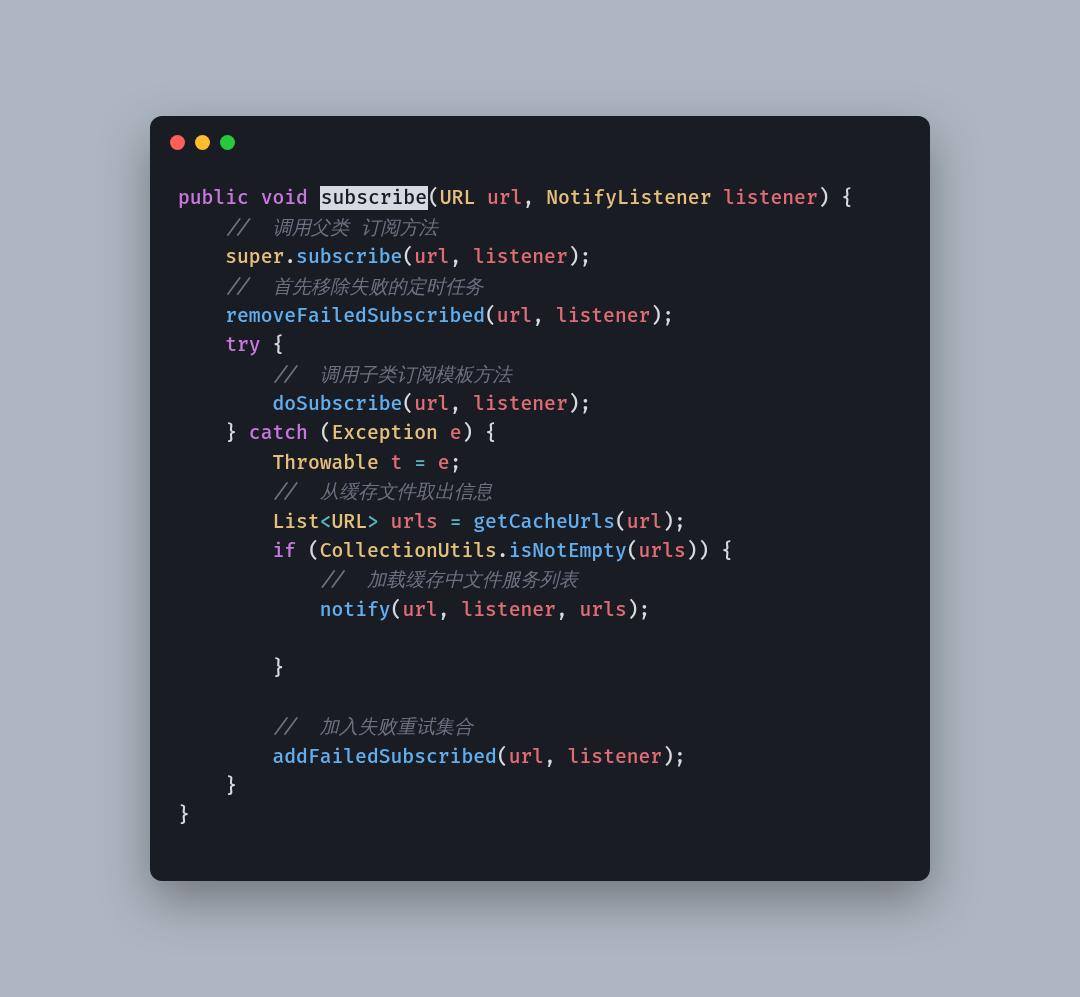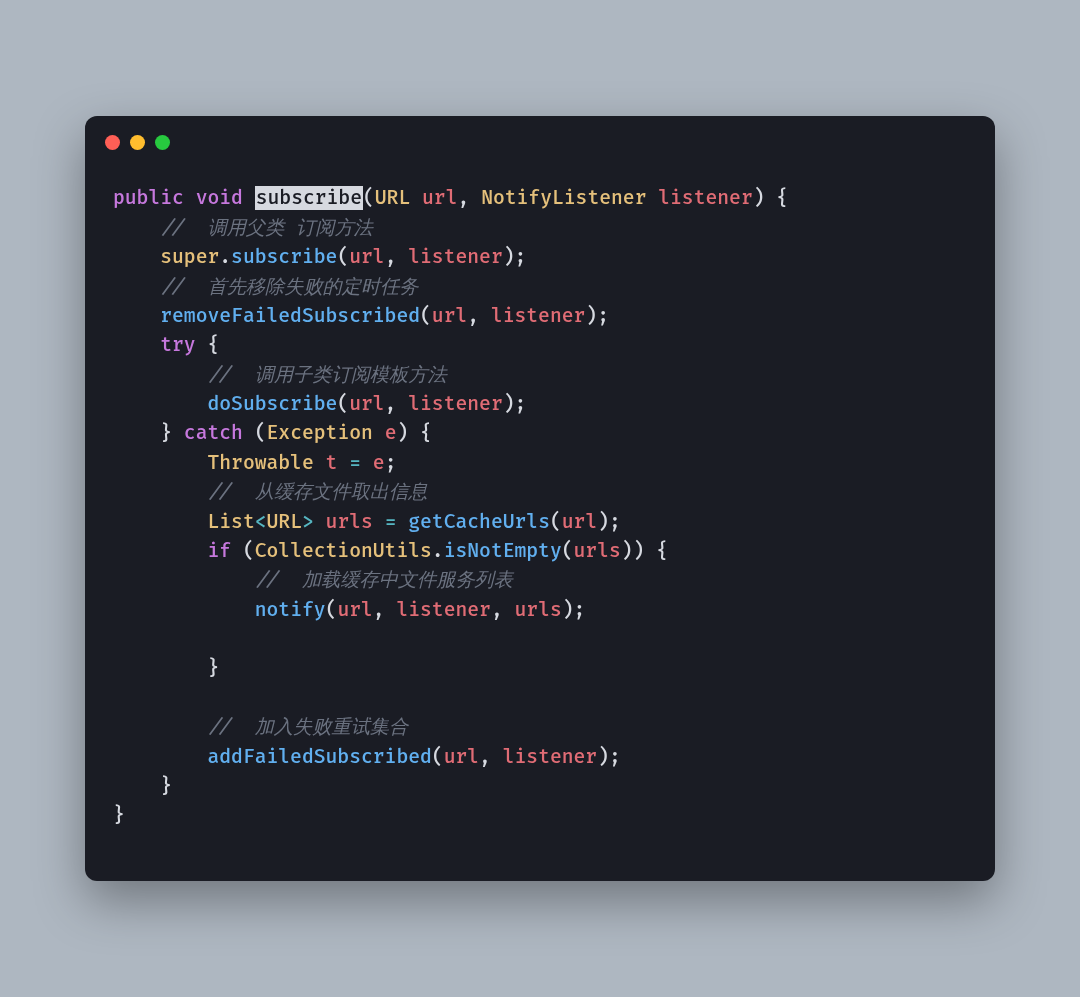--- a/index.html
+++ b/index.html
@@ -6,21 +6,21 @@
   body {
     background: #aeb7c1;
     width: 1080px;
     height: 997px;
     display: flex;
     align-items: center;
     justify-content: center;
     font-family: "Fira Code", "Consolas", "Menlo", monospace;
   }
   .window {
-    width: 910px;
+    width: 780px;
     background: #1a1c24;
     border-radius: 12px;
     box-shadow: 0 20px 50px rgba(0,0,0,0.35);
     overflow: hidden;
   }
   .titlebar {
     height: 52px;
     display: flex;
     align-items: center;
     padding-left: 20px;

